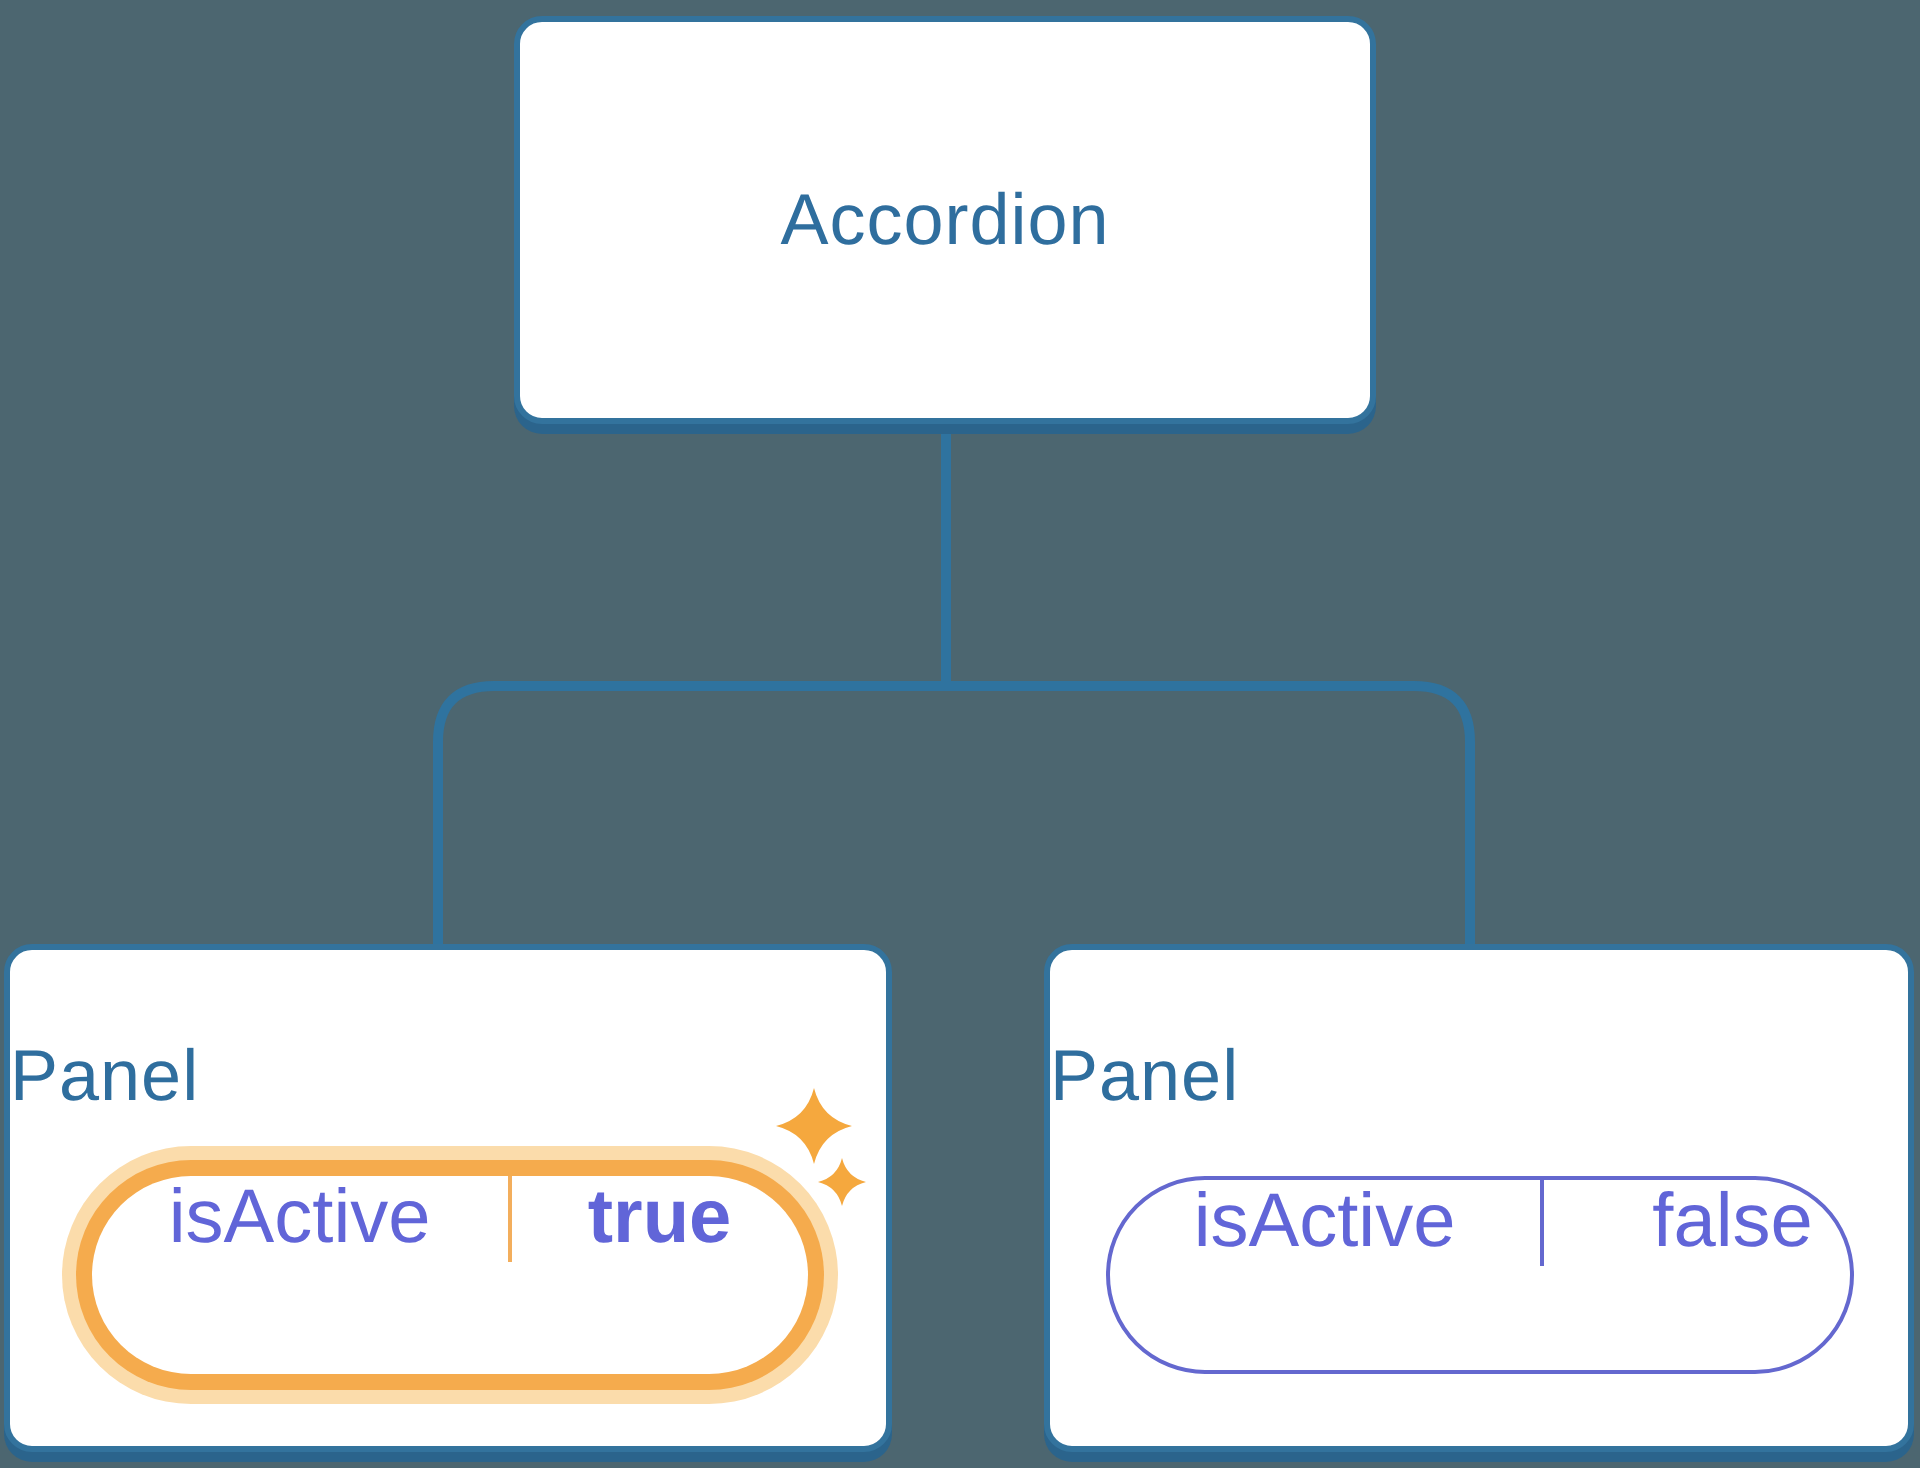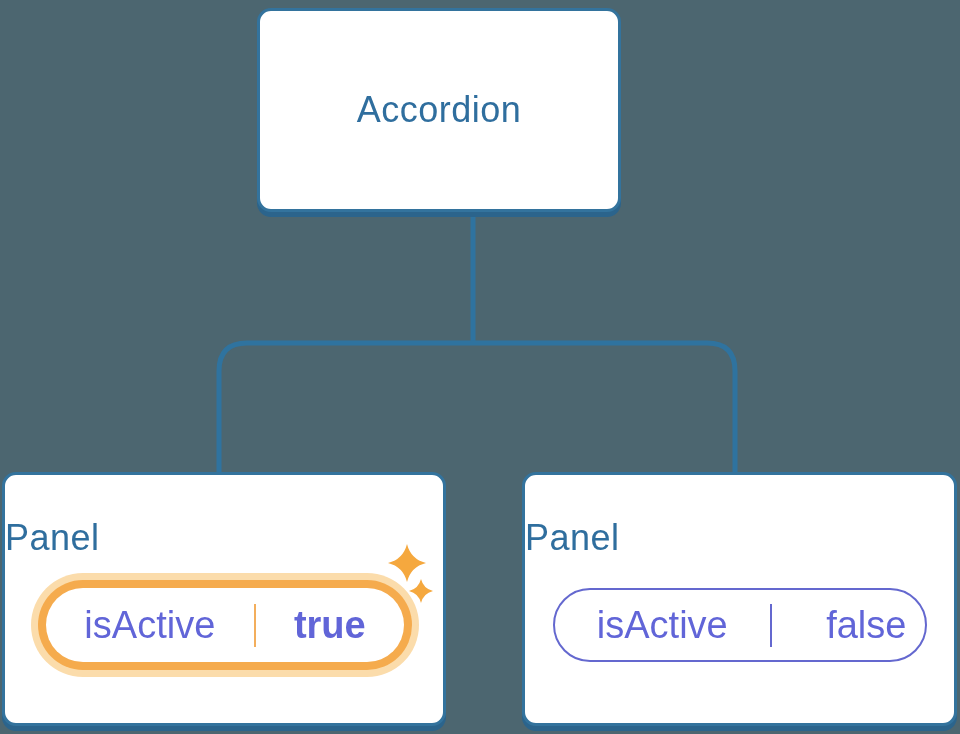--- a/index.html
+++ b/index.html
@@ -27,21 +27,21 @@
     position: absolute;
     box-sizing: border-box;
     background: var(--card-bg, #fff);
     border: 3px solid var(--node-border, #33739D);
     border-radius: 14px;
     box-shadow: 0 5px 0 var(--node-shadow, #2B648C);
     z-index: 1;
   }
   #accordion-card {
     left: 257px; top: 8px;
-    width: 364px; height: 204px;
+    width: 431px; height: 204px;
     display: flex;
     align-items: center;
     justify-content: center;
   }
   #panel-card-active   { left: 2px;   top: 472px; width: 444px; height: 254px; }
   #panel-card-inactive { left: 522px; top: 472px; width: 435px; height: 254px; }
 
   .node-title {
     color: var(--node-text, #2F6E9E);
     font-size: 36px;
@@ -51,26 +51,26 @@
   .panel-title {
     position: absolute;
     top: 42px;
     left: 0;
     width: 100%;
   }
 
   .pill {
     position: absolute;
     top: 113px;
-    height: 74px;
+    height: 99px;
     box-sizing: border-box;
     background: var(--card-bg, #fff);
     border-radius: 60px;
     display: flex;
-    align-items: center;
+    align-items: flex-start;
     overflow: hidden;
   }
   .pill-active {
     left: 41px;
     width: 358px;
     box-shadow: 0 0 0 8px var(--highlight-ring, #F5AB4D),
                 0 0 0 15px var(--highlight-glow, #FBDCAB);
   }
   .pill-inactive {
     left: 28px;

